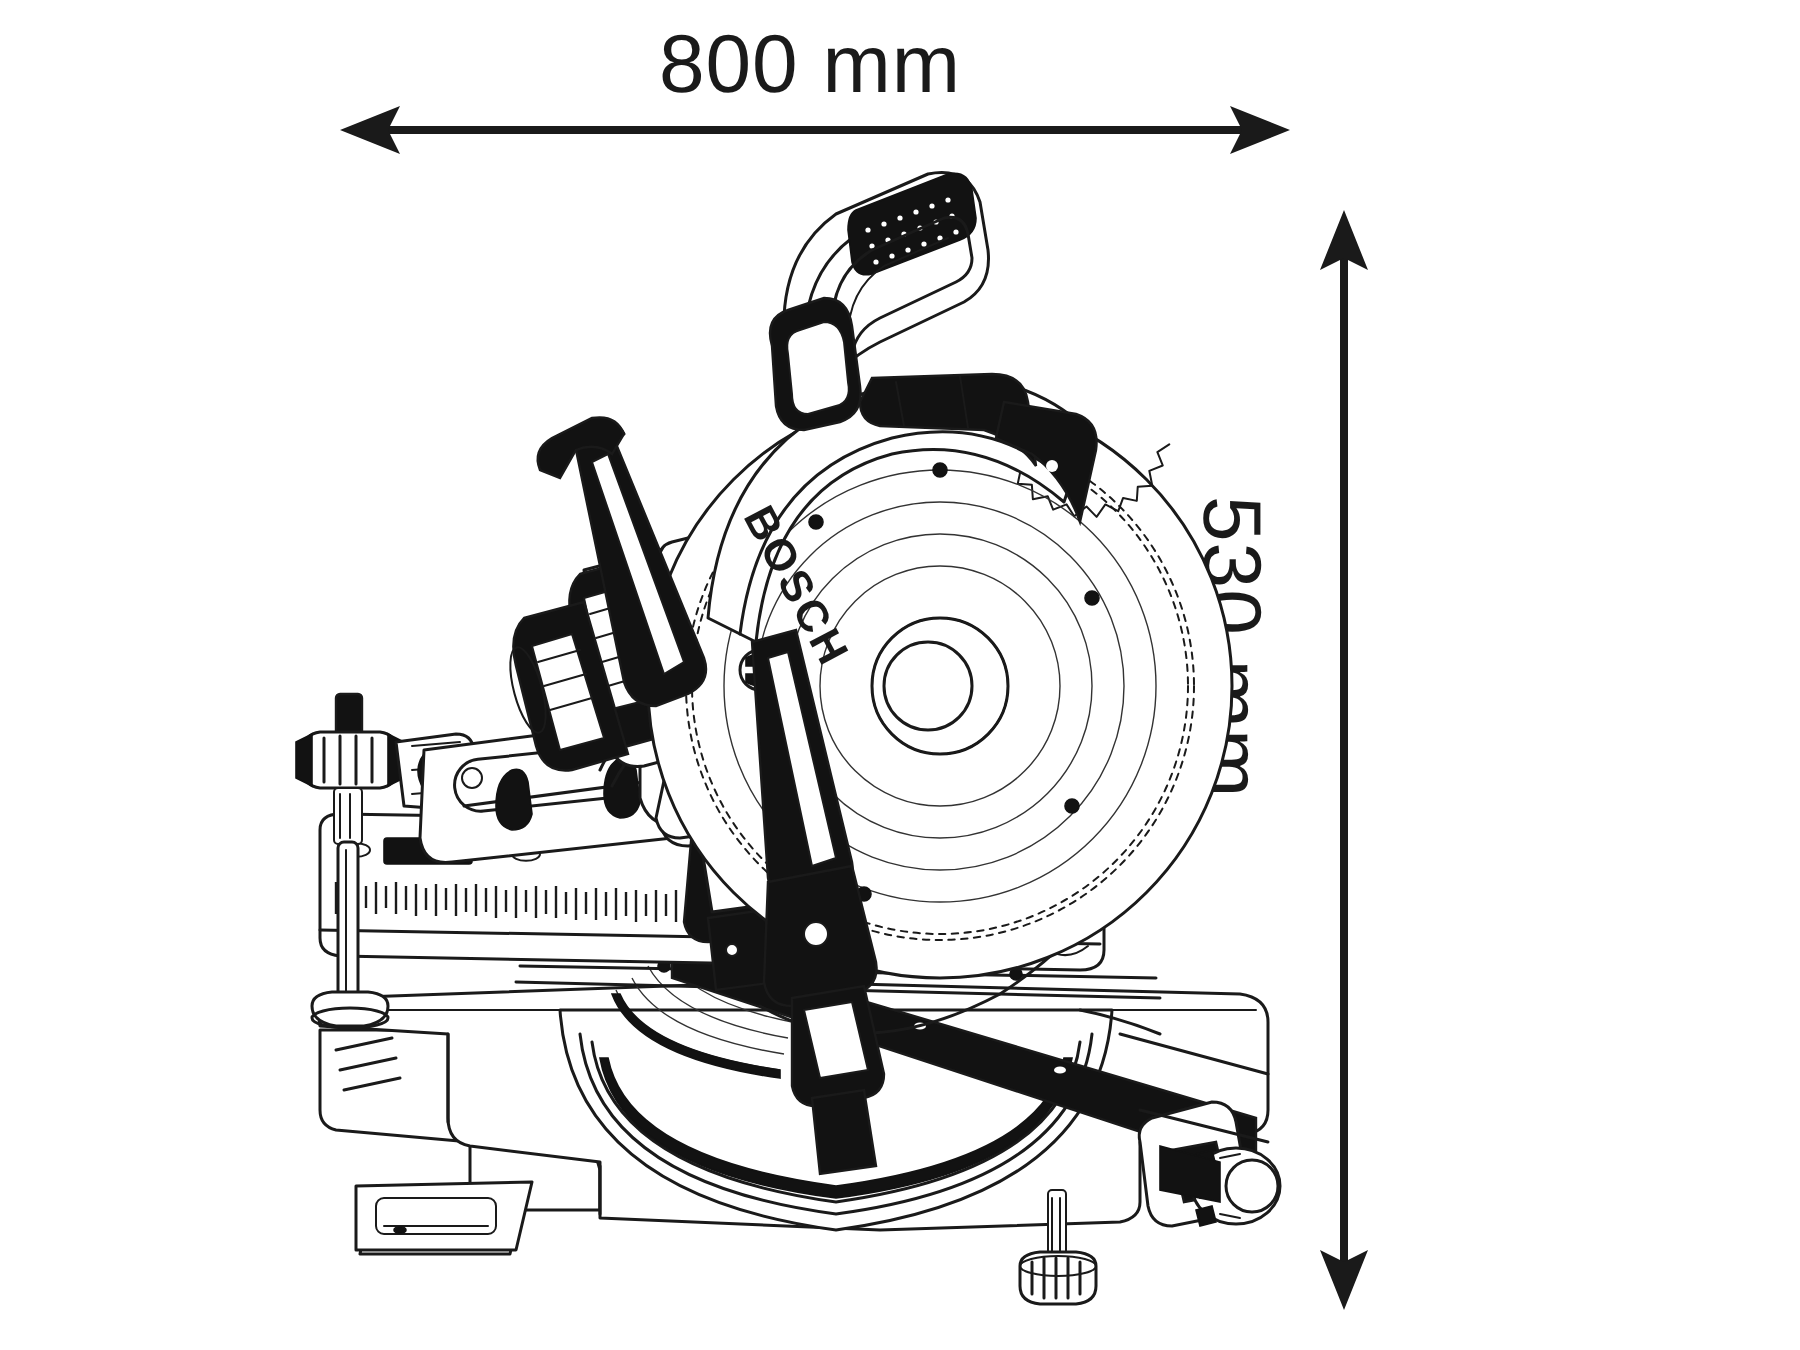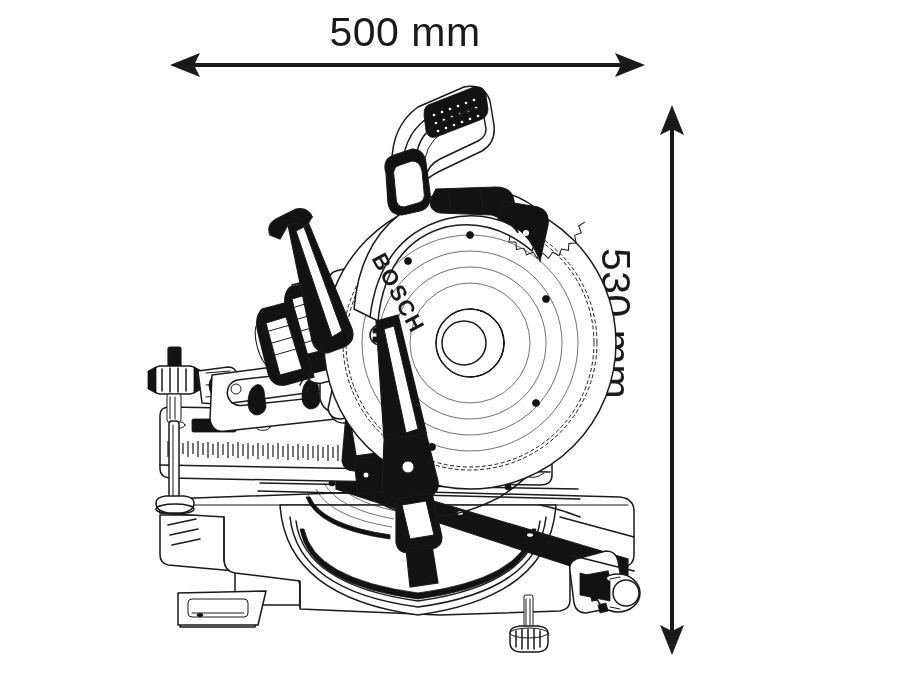--- a/index.html
+++ b/index.html
@@ -83,21 +83,21 @@
     font-family: "Liberation Sans", sans-serif;
     font-weight: 700;
     fill: #1a1a1a;
   }
 </style>
 </head>
 <body>
 
 <div id="page">
 
-  <div class="dim-label" id="width-label">500 mm</div>
+  <div class="dim-label" id="width-label">800 mm</div>
 
   <div class="dim-arrow" id="width-arrow">
     <svg viewBox="0 0 475 30" xmlns="http://www.w3.org/2000/svg">
       <line x1="14" y1="15" x2="461" y2="15" stroke="#1a1a1a" stroke-width="4"></line>
       <polygon points="0,15 30,3 24,15 30,27" fill="#1a1a1a"></polygon>
       <polygon points="475,15 445,3 451,15 445,27" fill="#1a1a1a"></polygon>
     </svg>
   </div>
 
   <div class="dim-label" id="height-label">530 mm</div>

